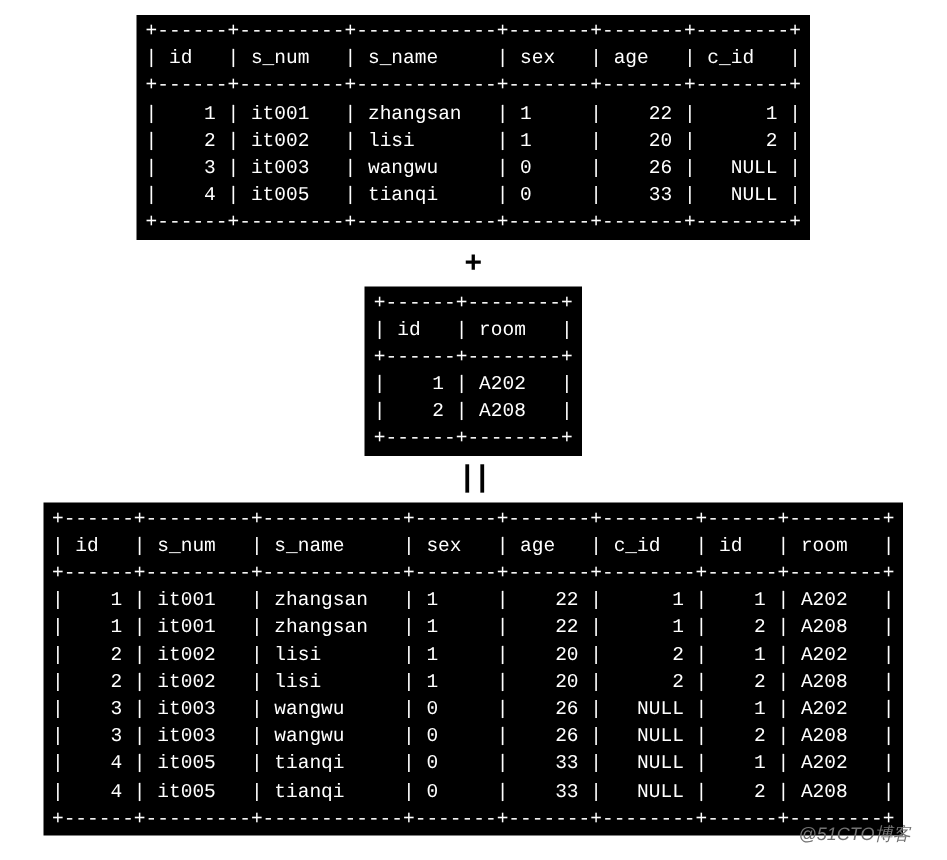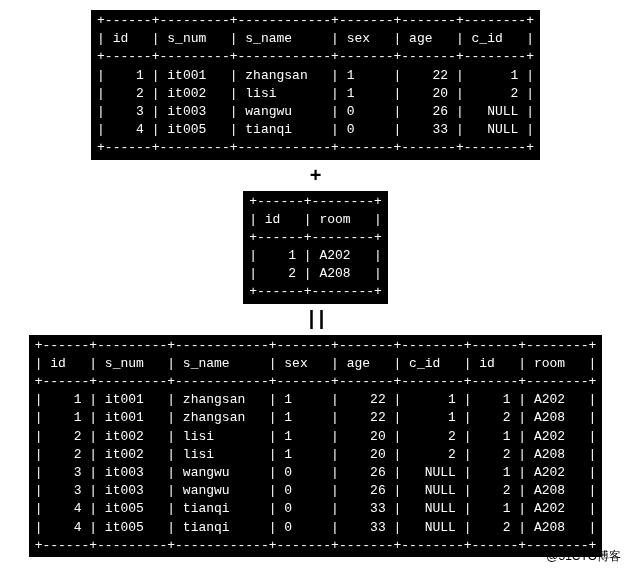--- a/index.html
+++ b/index.html
@@ -28,25 +28,26 @@
       font-weight: bold;
       margin: 4px 0;
       font-family: Arial, sans-serif;
     }
     .eq {
       font-family: 'Courier New', monospace;
       letter-spacing: -2px;
     }
     .watermark {
       position: absolute;
-      right: 10px;
+      right: 24px;
       bottom: 2px;
-      color: #000000;
+      color: #737373;
       font-size: 12px;
       font-family: Arial, sans-serif;
+      font-style: italic;
     }
   </style>
 </head>
 <body>
 
 <div class="table-block" id="t1">+------+---------+------------+-------+-------+--------+
 | id   | s_num   | s_name     | sex   | age   | c_id   |
 +------+---------+------------+-------+-------+--------+
 |    1 | it001   | zhangsan   | 1     |    22 |      1 |
 |    2 | it002   | lisi       | 1     |    20 |      2 |

